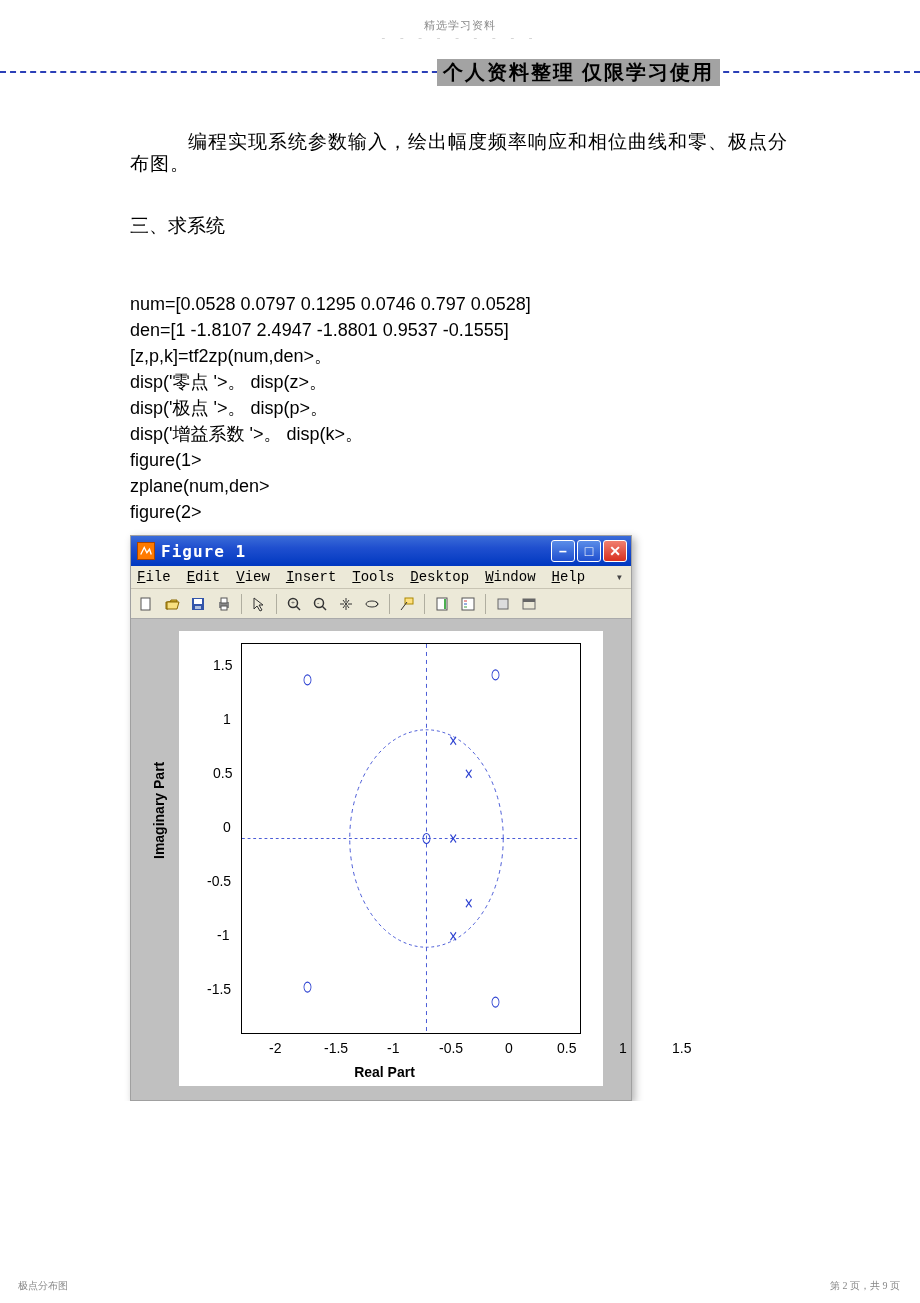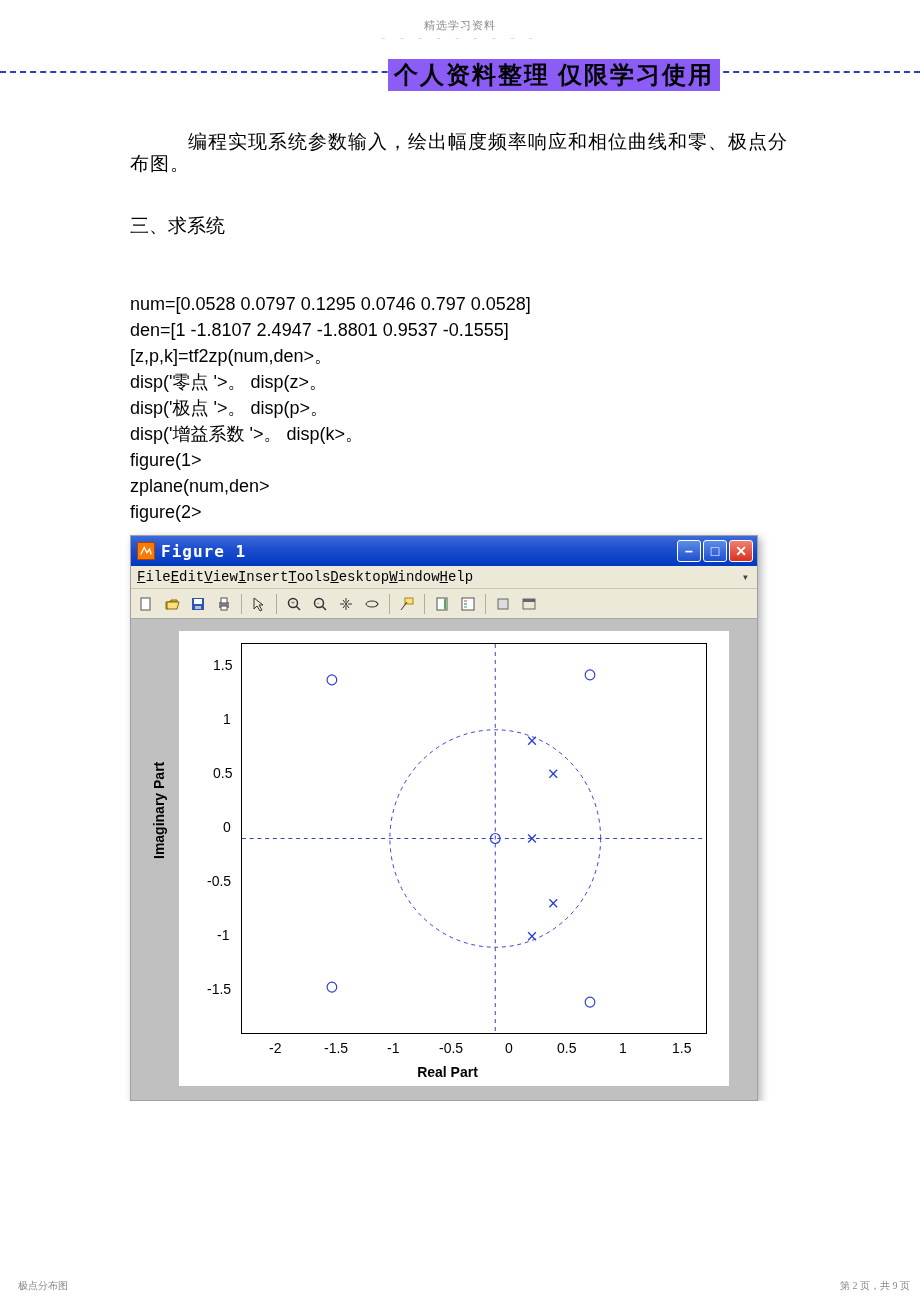--- a/index.html
+++ b/index.html
@@ -27,23 +27,23 @@
     margin: 28px 0 0 0;
     border-top: 2px dashed #2b3fb7;
     position: relative;
     text-align: right;
     padding-right: 212px;
   }
   .dashed-header-text {
     position: absolute;
     right: 200px;
     top: -14px;
-    background: #8b5cf6;
+    background: #a3a3a3;
     padding: 0 6px;
-    font-size: 24px;
+    font-size: 20px;
     font-weight: bold;
     letter-spacing: 2px;
   }
   .content {
     padding: 58px 130px 0 130px;
   }
   .para {
     font-size: 19px;
     line-height: 22px;
     letter-spacing: 1px;
@@ -54,21 +54,21 @@
     margin-top: 38px;
     margin-bottom: 52px;
   }
   .code-block {
     font-family: Arial, sans-serif;
     font-size: 18px;
     line-height: 26px;
     margin-bottom: 10px;
   }
   .figure-window {
-    width: 628px;
+    width: 502px;
     border: 1px solid #a0a0a0;
     box-shadow: 3px 3px 8px rgba(0,0,0,0.3);
   }
   .titlebar {
     background: linear-gradient(to bottom, #3b6cd8, #1f4fcf 40%, #0038c0);
     color: #fff;
     display: flex;
     align-items: center;
     padding: 3px 4px 3px 6px;
     font-family: "Fixedsys", monospace;
@@ -103,20 +103,21 @@
   .win-min { background: linear-gradient(#5b8de8,#1f4fcf); color: #fff; }
   .win-max { background: linear-gradient(#5b8de8,#1f4fcf); color: #fff; }
   .win-close { background: linear-gradient(#f08070,#d83020); color: #fff; }
   .menubar {
     background: #ece9d8;
     padding: 3px 6px;
     font-family: "Fixedsys","Courier New",monospace;
     font-size: 14px;
     display: flex;
     align-items: center;
+    gap: 16px;
     border-bottom: 1px solid #c8c4b4;
     position: relative;
   }
   .menu-item u { text-decoration: underline; }
   .toolbar-chevron {
     position: absolute;
     right: 8px;
     top: 4px;
     font-size: 12px;
     color: #444;
@@ -190,21 +191,21 @@
   }
   .footer-left {
     position: fixed;
     left: 18px;
     bottom: 10px;
     font-size: 10px;
     color: #888;
   }
   .footer-right {
     position: fixed;
-    right: 10px;
+    right: 20px;
     bottom: 10px;
     font-size: 10px;
     color: #888;
   }
 </style>
 </head>
 <body>
 
 <div class="top-watermark">精选学习资料</div>
 <div class="top-dots">- - - - - - - - -</div>

